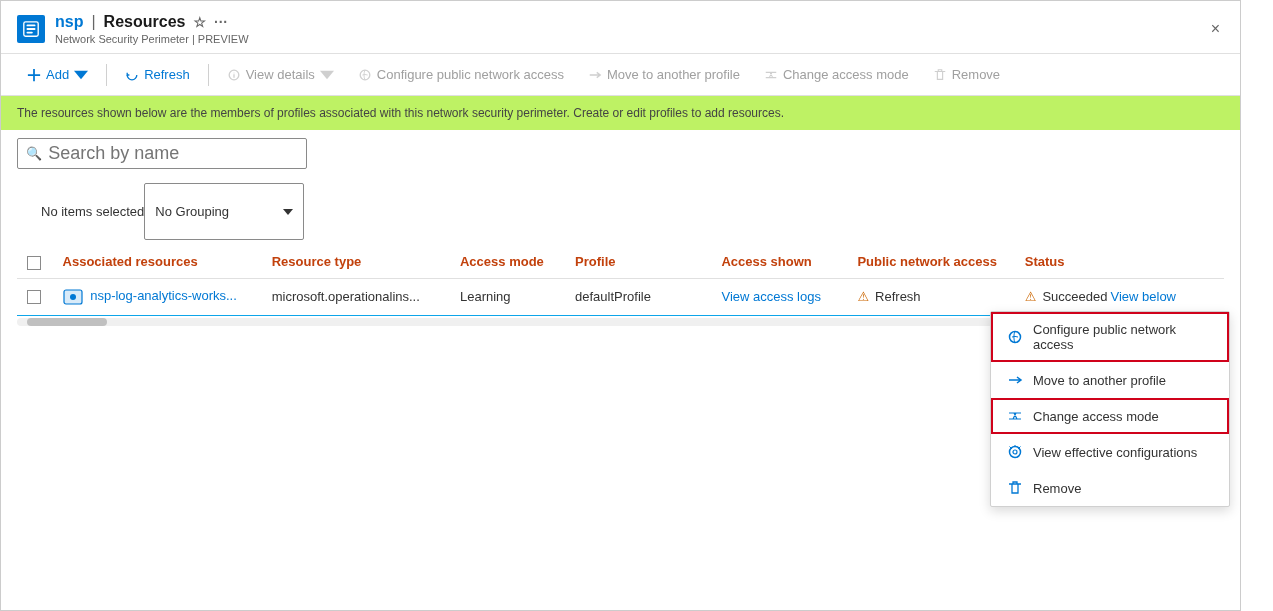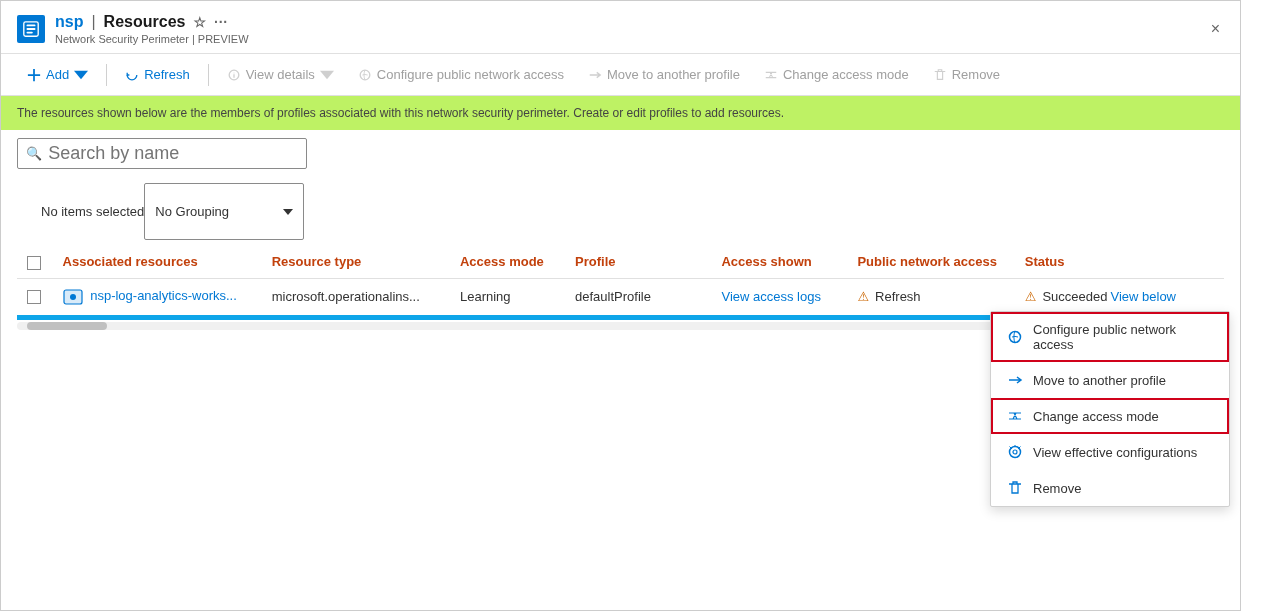--- a/index.html
+++ b/index.html
@@ -34,21 +34,21 @@
     .search-input-wrap { display: flex; align-items: center; border: 1px solid #8a8a8a; border-radius: 2px; width: 290px; padding: 4px 8px; gap: 6px; background: #fff; }
     .search-input-wrap input { border: none; outline: none; font-size: 18px; color: #333; width: 100%; background: transparent; }
     .search-icon { color: #666; font-size: 13px; }
 
     .table-controls { display: flex; align-items: center; justify-content: flex-start; padding: 6px 16px; margin-left: 24px; }
     .grouping-dropdown { display: flex; align-items: center; gap: 6px; border: 1px solid #8a8a8a; border-radius: 2px; padding: 20px 10px; font-size: 13px; cursor: pointer; background: #fff; min-width: 160px; justify-content: space-between; }
 
     .table-wrap { padding: 0 16px; overflow-x: auto; }
     table { width: 100%; border-collapse: collapse; }
     thead th { text-align: left; padding: 8px 10px; font-weight: 600; font-size: 13px; color: #c2410c; border-bottom: 1px solid #e0e0e0; white-space: nowrap; }
-    tbody td { padding: 8px 10px; font-size: 13px; border-bottom: 5px solid #0ea5e9; vertical-align: middle; white-space: nowrap; }
+    tbody td { padding: 8px 10px; font-size: 13px; border-bottom: 1px solid #0ea5e9; vertical-align: middle; white-space: nowrap; }
     .checkbox-cell { width: 30px; }
     .checkbox { width: 14px; height: 14px; border: 1px solid #8a8a8a; display: inline-block; cursor: pointer; vertical-align: middle; background: #fff; }
     .resource-link { color: #0078d4; text-decoration: none; cursor: pointer; }
     .resource-icon { display: inline-flex; align-items: center; justify-content: center; width: 20px; height: 20px; vertical-align: middle; margin-right: 4px; }
     .access-logs-link { color: #0078d4; text-decoration: none; cursor: pointer; }
     .warning-icon { color: #cc6600; margin-right: 3px; }
     .status-text { display: flex; align-items: center; gap: 3px; }
 
     .scrollbar-row { padding: 0 16px; }
     .scrollbar-track { height: 8px; background: #f0f0f0; border-radius: 4px; margin-top: 2px; position: relative; }

